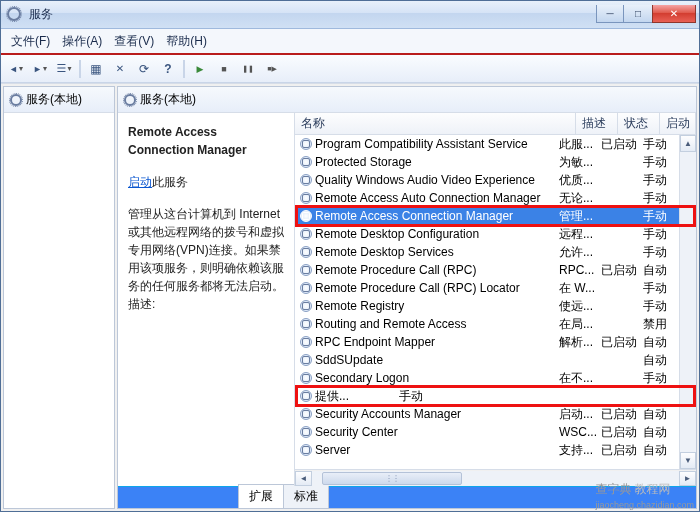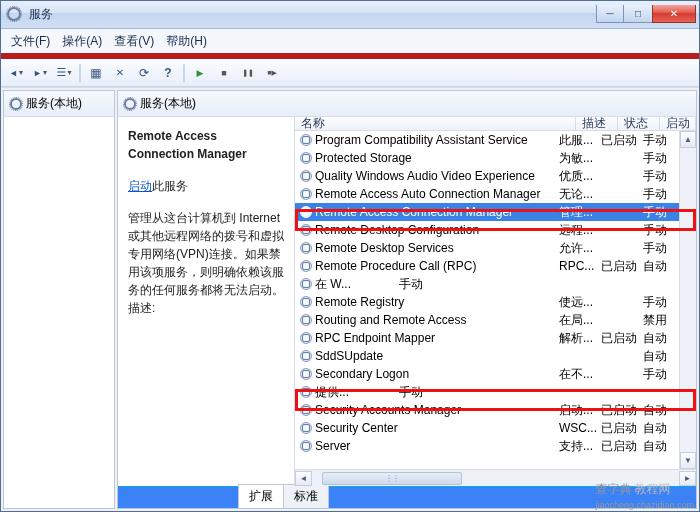--- a/index.html
+++ b/index.html
@@ -7,21 +7,21 @@
 .window{width:700px;height:512px;border:1px solid #4f6e96;background:#f0f0f0;display:flex;flex-direction:column}
 .titlebar{height:28px;background:linear-gradient(#e8f0fa,#d5e3f6 45%,#c3d6ef 46%,#d0e0f4);display:flex;align-items:center;border-bottom:1px solid #9fb9dd}
 .titlebar .icon{width:16px;height:16px;margin:0 6px;display:inline-block}
 .gear{width:14px;height:14px;border:2px solid #6a7da0;border-radius:50%;position:relative;display:inline-block}
 .gear:before{content:"";position:absolute;inset:-3px;border:1px dotted #6a7da0;border-radius:50%}
 .titlebar .title{flex:1;color:#1a2b4c}
 .winbtns{display:flex;height:20px;margin-right:3px}
 .winbtn{width:28px;height:18px;border:1px solid #7a95bd;border-top:none;background:linear-gradient(#e8f0fa,#c3d6ef);display:flex;align-items:center;justify-content:center;font-size:10px;color:#2b3d5c}
 .winbtn.max{border-left:none;border-right:none}
 .winbtn.close{width:44px;background:linear-gradient(#f5a3a3,#e05b4e 45%,#d13b2e 46%,#e86055);color:#fff;border-color:#8f362c}
-.menubar{height:20px;background:#f4f7fc;display:flex;align-items:center;padding:12px 4px;border-bottom:6px solid #b91c1c}
+.menubar{height:20px;background:#f4f7fc;display:flex;align-items:center;padding:12px 4px;border-bottom:2px solid #b91c1c}
 .menuitem{padding:2px 6px;color:#1a2b4c}
 .toolbar{height:28px;background:linear-gradient(#fafcff,#e7eef9);display:flex;align-items:center;padding:0 4px;border-bottom:1px solid #c9d5e8;gap:2px}
 .tbtn{width:22px;height:22px;border:1px solid transparent;display:flex;align-items:center;justify-content:center;color:#3a557f}
 .tbtn.sep{width:1px;height:18px;background:#c9d5e8;margin:0 2px}
 .arrow-l:before{content:"◄";font-size:9px}
 .arrow-r:before{content:"►";font-size:9px}
 .bars:before{content:"☰";font-size:11px}
 .squares:before{content:"▦";font-size:12px}
 .x:before{content:"✕";font-size:10px}
 .ref:before{content:"⟳";font-size:12px}
@@ -34,21 +34,21 @@
 .body{flex:1;display:flex;border-top:1px solid #d6dde8;min-height:0}
 .leftpane{width:112px;background:#fff;border:1px solid #bcc7d8;margin:2px;display:flex;flex-direction:column}
 .leftpane .hdr{background:linear-gradient(#f6f9fd,#e7eef9);padding:4px 6px;border-bottom:1px solid #d6dde8;display:flex;align-items:center;gap:4px}
 .rightarea{flex:1;margin:2px 2px 2px 0;border:1px solid #bcc7d8;background:#fff;display:flex;flex-direction:column;min-height:0}
 .rightarea .hdr{background:linear-gradient(#f6f9fd,#e7eef9);padding:4px 6px;border-bottom:1px solid #d6dde8;display:flex;align-items:center;gap:4px}
 .split{flex:1;display:flex;min-height:0}
 .detail{width:176px;padding:10px 10px;color:#222;line-height:1.5}
 .detail b{font-weight:bold}
 .detail a{color:#0b57d0;text-decoration:underline}
 .listwrap{flex:1;border-left:1px solid #d6dde8;display:flex;flex-direction:column;min-height:0;position:relative}
-.cols{display:flex;background:linear-gradient(#fdfdfe,#eef2f8);border-bottom:1px solid #d6dde8;height:14px;align-items:center}
+.cols{display:flex;background:linear-gradient(#fdfdfe,#eef2f8);border-bottom:1px solid #d6dde8;height:22px;align-items:center}
 .col{padding:0 6px;border-right:1px solid #d6dde8;height:100%;display:flex;align-items:center;color:#2b3d5c;white-space:nowrap;overflow:hidden}
 .c-name{flex:1}
 .c-desc{width:42px}
 .c-stat{width:42px}
 .c-start{width:36px}
 .rows{flex:1;overflow:hidden}
 .row{display:flex;height:18px;align-items:center;position:relative}
 .row .ic{width:14px;height:14px;margin:0 2px 0 4px;display:inline-block;position:relative}
 .row .ic:before{content:"";position:absolute;inset:1px;border:1px solid #8aa0c4;border-radius:50%;background:radial-gradient(#fff,#cfe0f6)}
 .row .ic:after{content:"";position:absolute;left:3px;top:3px;width:6px;height:6px;border:1px solid #6a7da0;border-radius:2px}
@@ -198,20 +198,21 @@
                 </div>
                 <div class="row">
                   <span class="ic"></span>
                   <span class="nm">Remote Procedure Call (RPC)</span>
                   <span class="d">RPC...</span>
                   <span class="s">已启动</span>
                   <span class="st">自动</span>
                 </div>
                 <div class="row">
                   <span class="ic"></span>
+                  <span class="nm">Remote Procedure Call (RPC) Locator</span>
                   <span class="d">在 W...</span>
                   <span class="s"></span>
                   <span class="st">手动</span>
                 </div>
                 <div class="row">
                   <span class="ic"></span>
                   <span class="nm">Remote Registry</span>
                   <span class="d">使远...</span>
                   <span class="s"></span>
                   <span class="st">手动</span>

